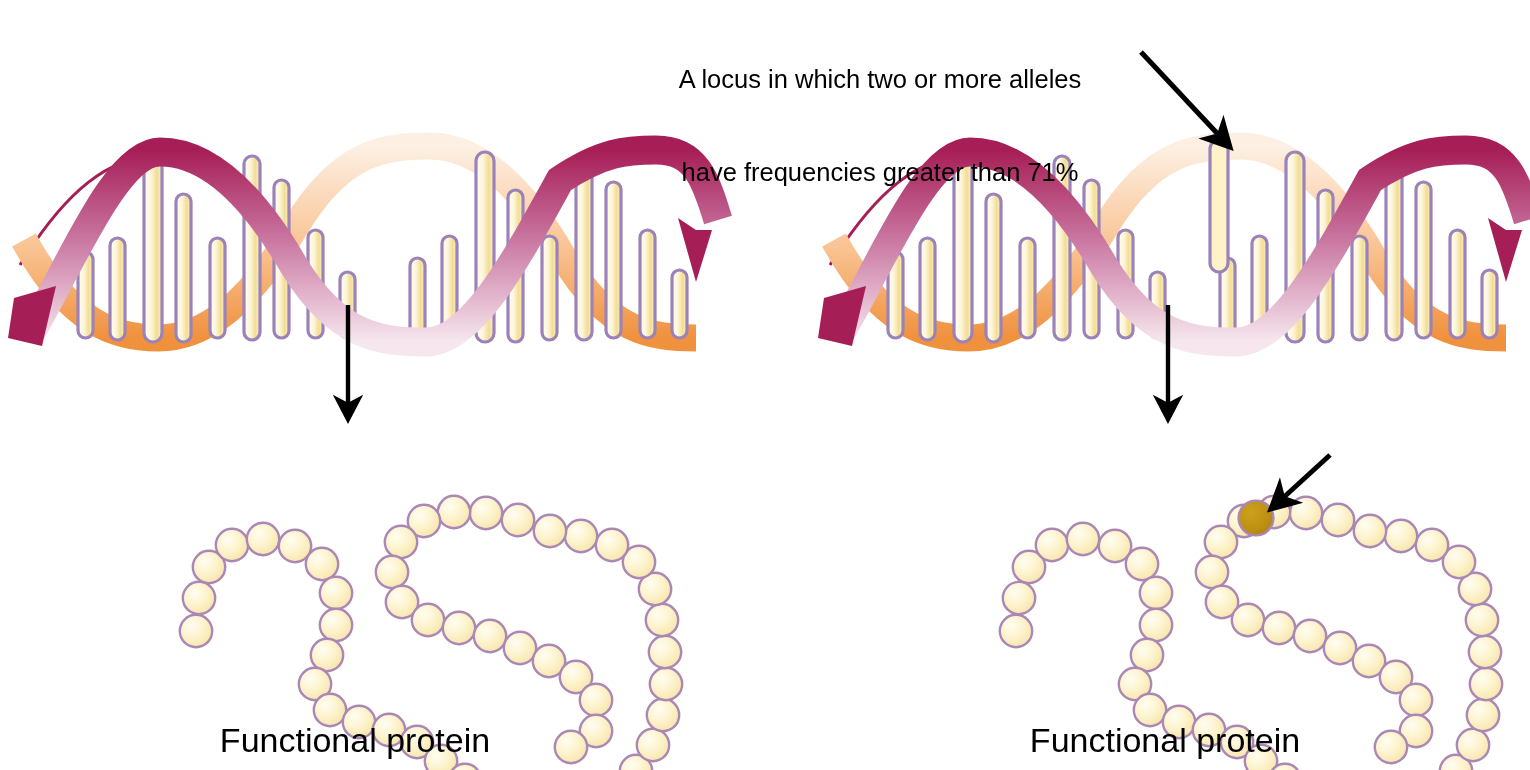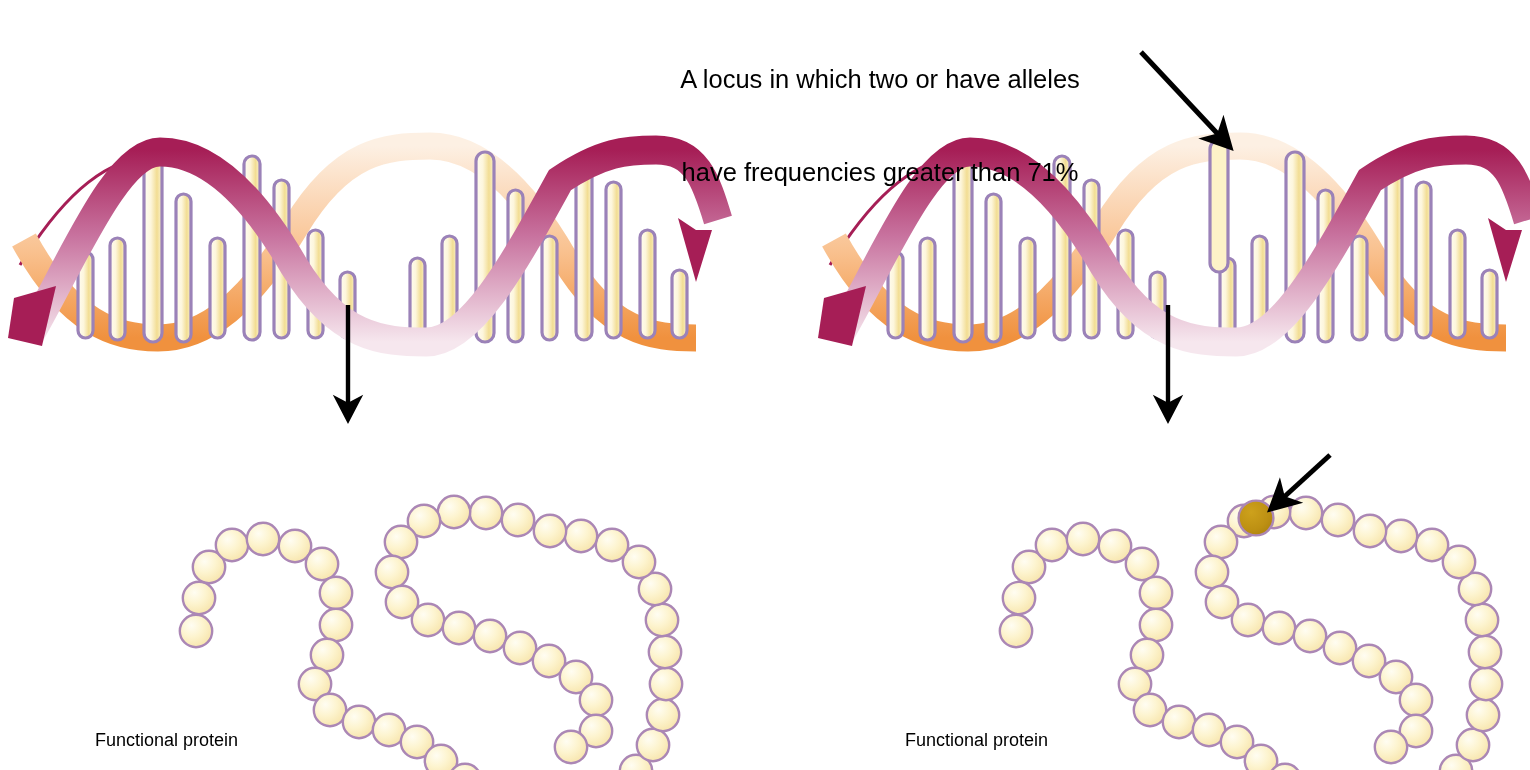--- a/index.html
+++ b/index.html
@@ -28,22 +28,23 @@
     top: 2px;
     width: 560px;
     text-align: center;
     font-size: 25.5px;
     line-height: 31px;
     color: #000000;
     white-space: pre;
   }
   .panel-label {
     position: absolute;
-    font-size: 18px;
+    font-size: 34px;
     line-height: 30px;
+    text-align: center;
     color: #000000;
     white-space: nowrap;
   }
   .panel-label.left  { left:  95px; top: 725px; width: 520px; }
   .panel-label.right { left: 905px; top: 725px; width: 520px; }
   svg { display: block; }
 </style>
 </head>
 <body>
 
@@ -244,21 +245,21 @@
         <circle cx="261" cy="46" r="17.4" fill="url(#variantFill)" stroke="#ab87b5" stroke-width="2.4"></circle>
       </g>
 
       <g>
         <line x1="1330" y1="455" x2="1272" y2="508" stroke="#000000" stroke-width="5" marker-end="url(#arrowHead)"></line>
       </g>
     </g>
   </svg>
 
   <div class="caption-block">
-    <div>A locus in which two or have alleles</div>
+    <div>A locus in which two or more alleles</div>
     <div>have frequencies greater than 71%</div>
   </div>
 
   <div class="panel-label left">Functional protein</div>
 
   <div class="panel-label right">Functional protein</div>
 
 </div>
 
 </body></html>

